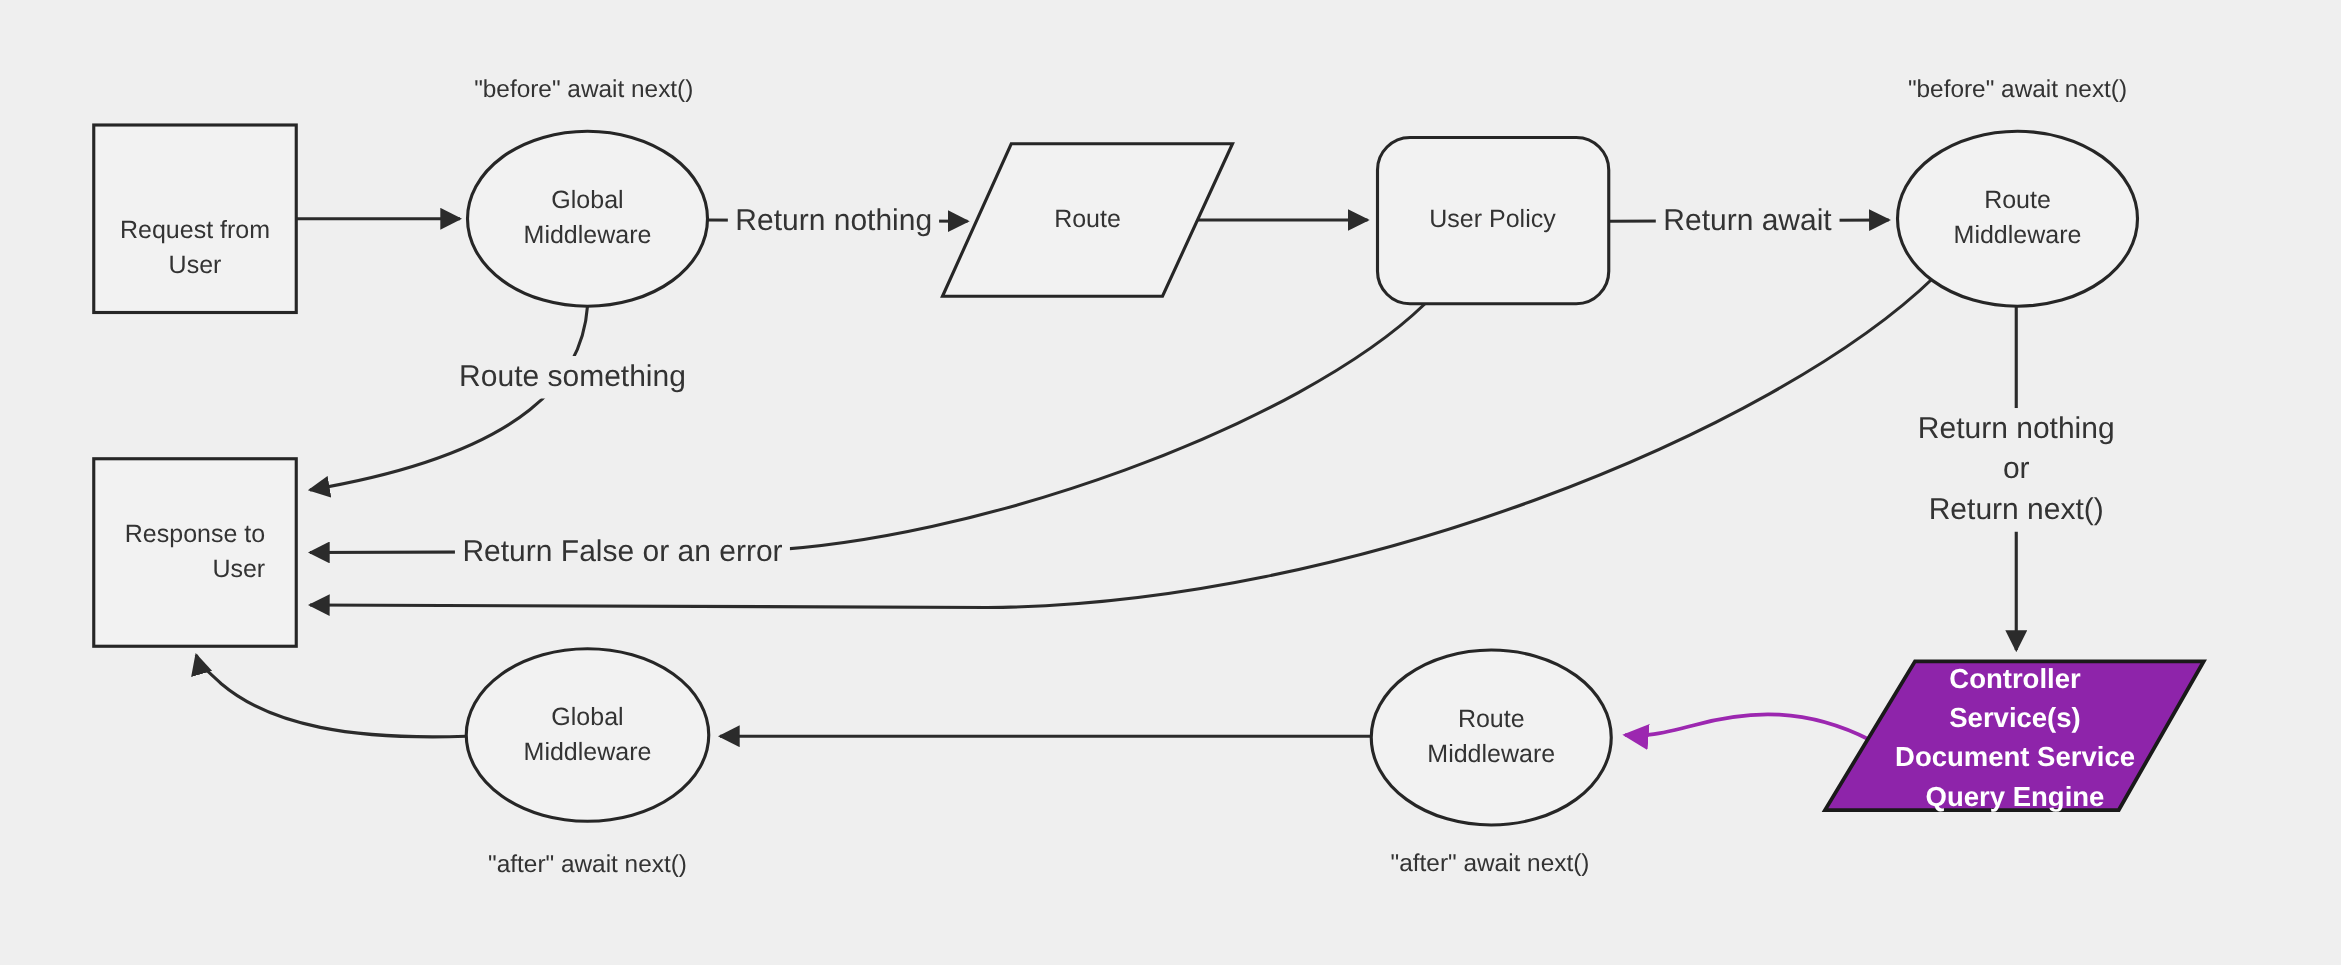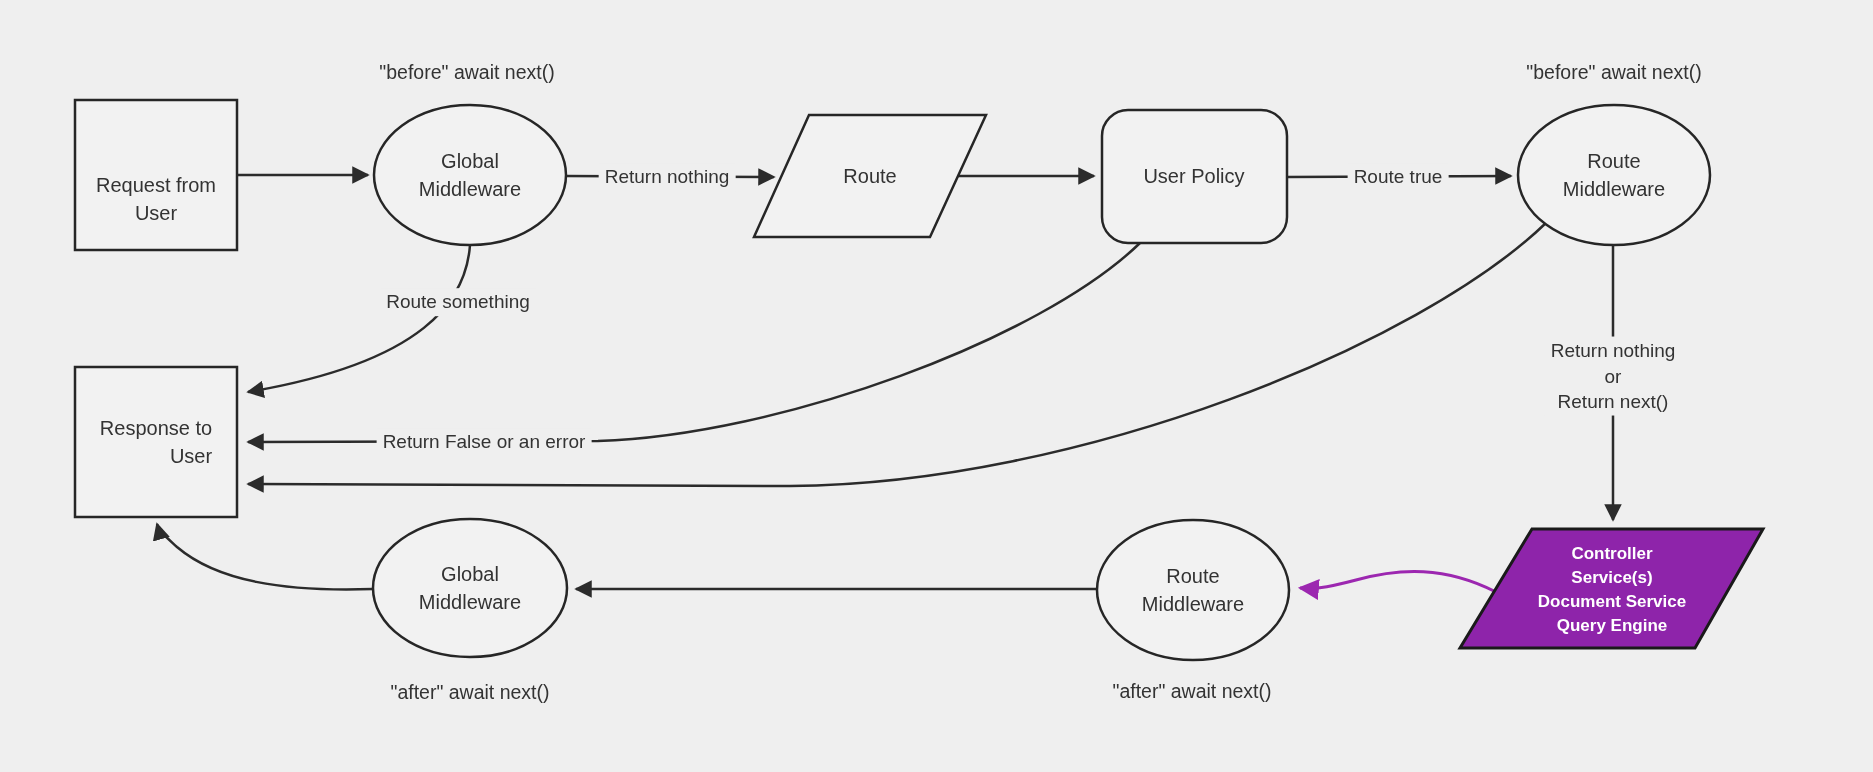--- a/index.html
+++ b/index.html
@@ -11,30 +11,30 @@
     background: #efefef;
     overflow: hidden;
   }
   #edges-shapes { position: absolute; left: 0; top: 0; }
   .lbl {
     position: absolute;
     transform: translate(-50%, -50%);
     color: #333333;
     white-space: pre-line;
     text-align: center;
-    font-size: 19px;
+    font-size: 24px;
     line-height: 1.35;
   }
   .node-lbl { font-size: 20px; line-height: 1.42; }
   .edge-lbl { background: #efefef; padding: 1px 6px; }
   .annotation-lbl { font-size: 19.5px; }
   .controller-lbl {
     color: #ffffff;
     font-weight: bold;
-    font-size: 17px;
+    font-size: 22px;
     line-height: 1.42;
   }
 </style>
 </head>
 <body>
 
 <div id="canvas">
 
   <svg id="edges-shapes" width="1873" height="772" viewBox="0 0 1873 772">
     <defs>
@@ -82,23 +82,23 @@
 Document Service
 Query Engine</div>
   <div class="lbl node-lbl" style="left:1193px; top:590px;">Route
 Middleware</div>
   <div class="lbl node-lbl" style="left:470px; top:588px;">Global
 Middleware</div>
   <div class="lbl node-lbl" style="left:156px; top:442px;text-align:right;">Response to
 User</div>
 
   <div class="lbl edge-lbl" style="left:667px; top:177px;">Return nothing</div>
-  <div class="lbl edge-lbl" style="left:1398px; top:177px;">Route true</div>
+  <div class="lbl edge-lbl" style="left:1398px; top:177px;">Return await</div>
   <div class="lbl edge-lbl" style="left:458px; top:302px;">Route something</div>
-  <div class="lbl edge-lbl" style="left:484px; top:442px;">Return False or an error</div>
+  <div class="lbl edge-lbl" style="left:498px; top:442px;">Return False or an error</div>
   <div class="lbl edge-lbl" style="left:1613px; top:376px;">Return nothing
 or
 Return next()</div>
 
   <div class="lbl annotation-lbl" style="left:467px; top:72px;">"before" await next()</div>
   <div class="lbl annotation-lbl" style="left:1614px; top:72px;">"before" await next()</div>
   <div class="lbl annotation-lbl" style="left:470px; top:692px;">"after" await next()</div>
   <div class="lbl annotation-lbl" style="left:1192px; top:691px;">"after" await next()</div>
 
 </div>

